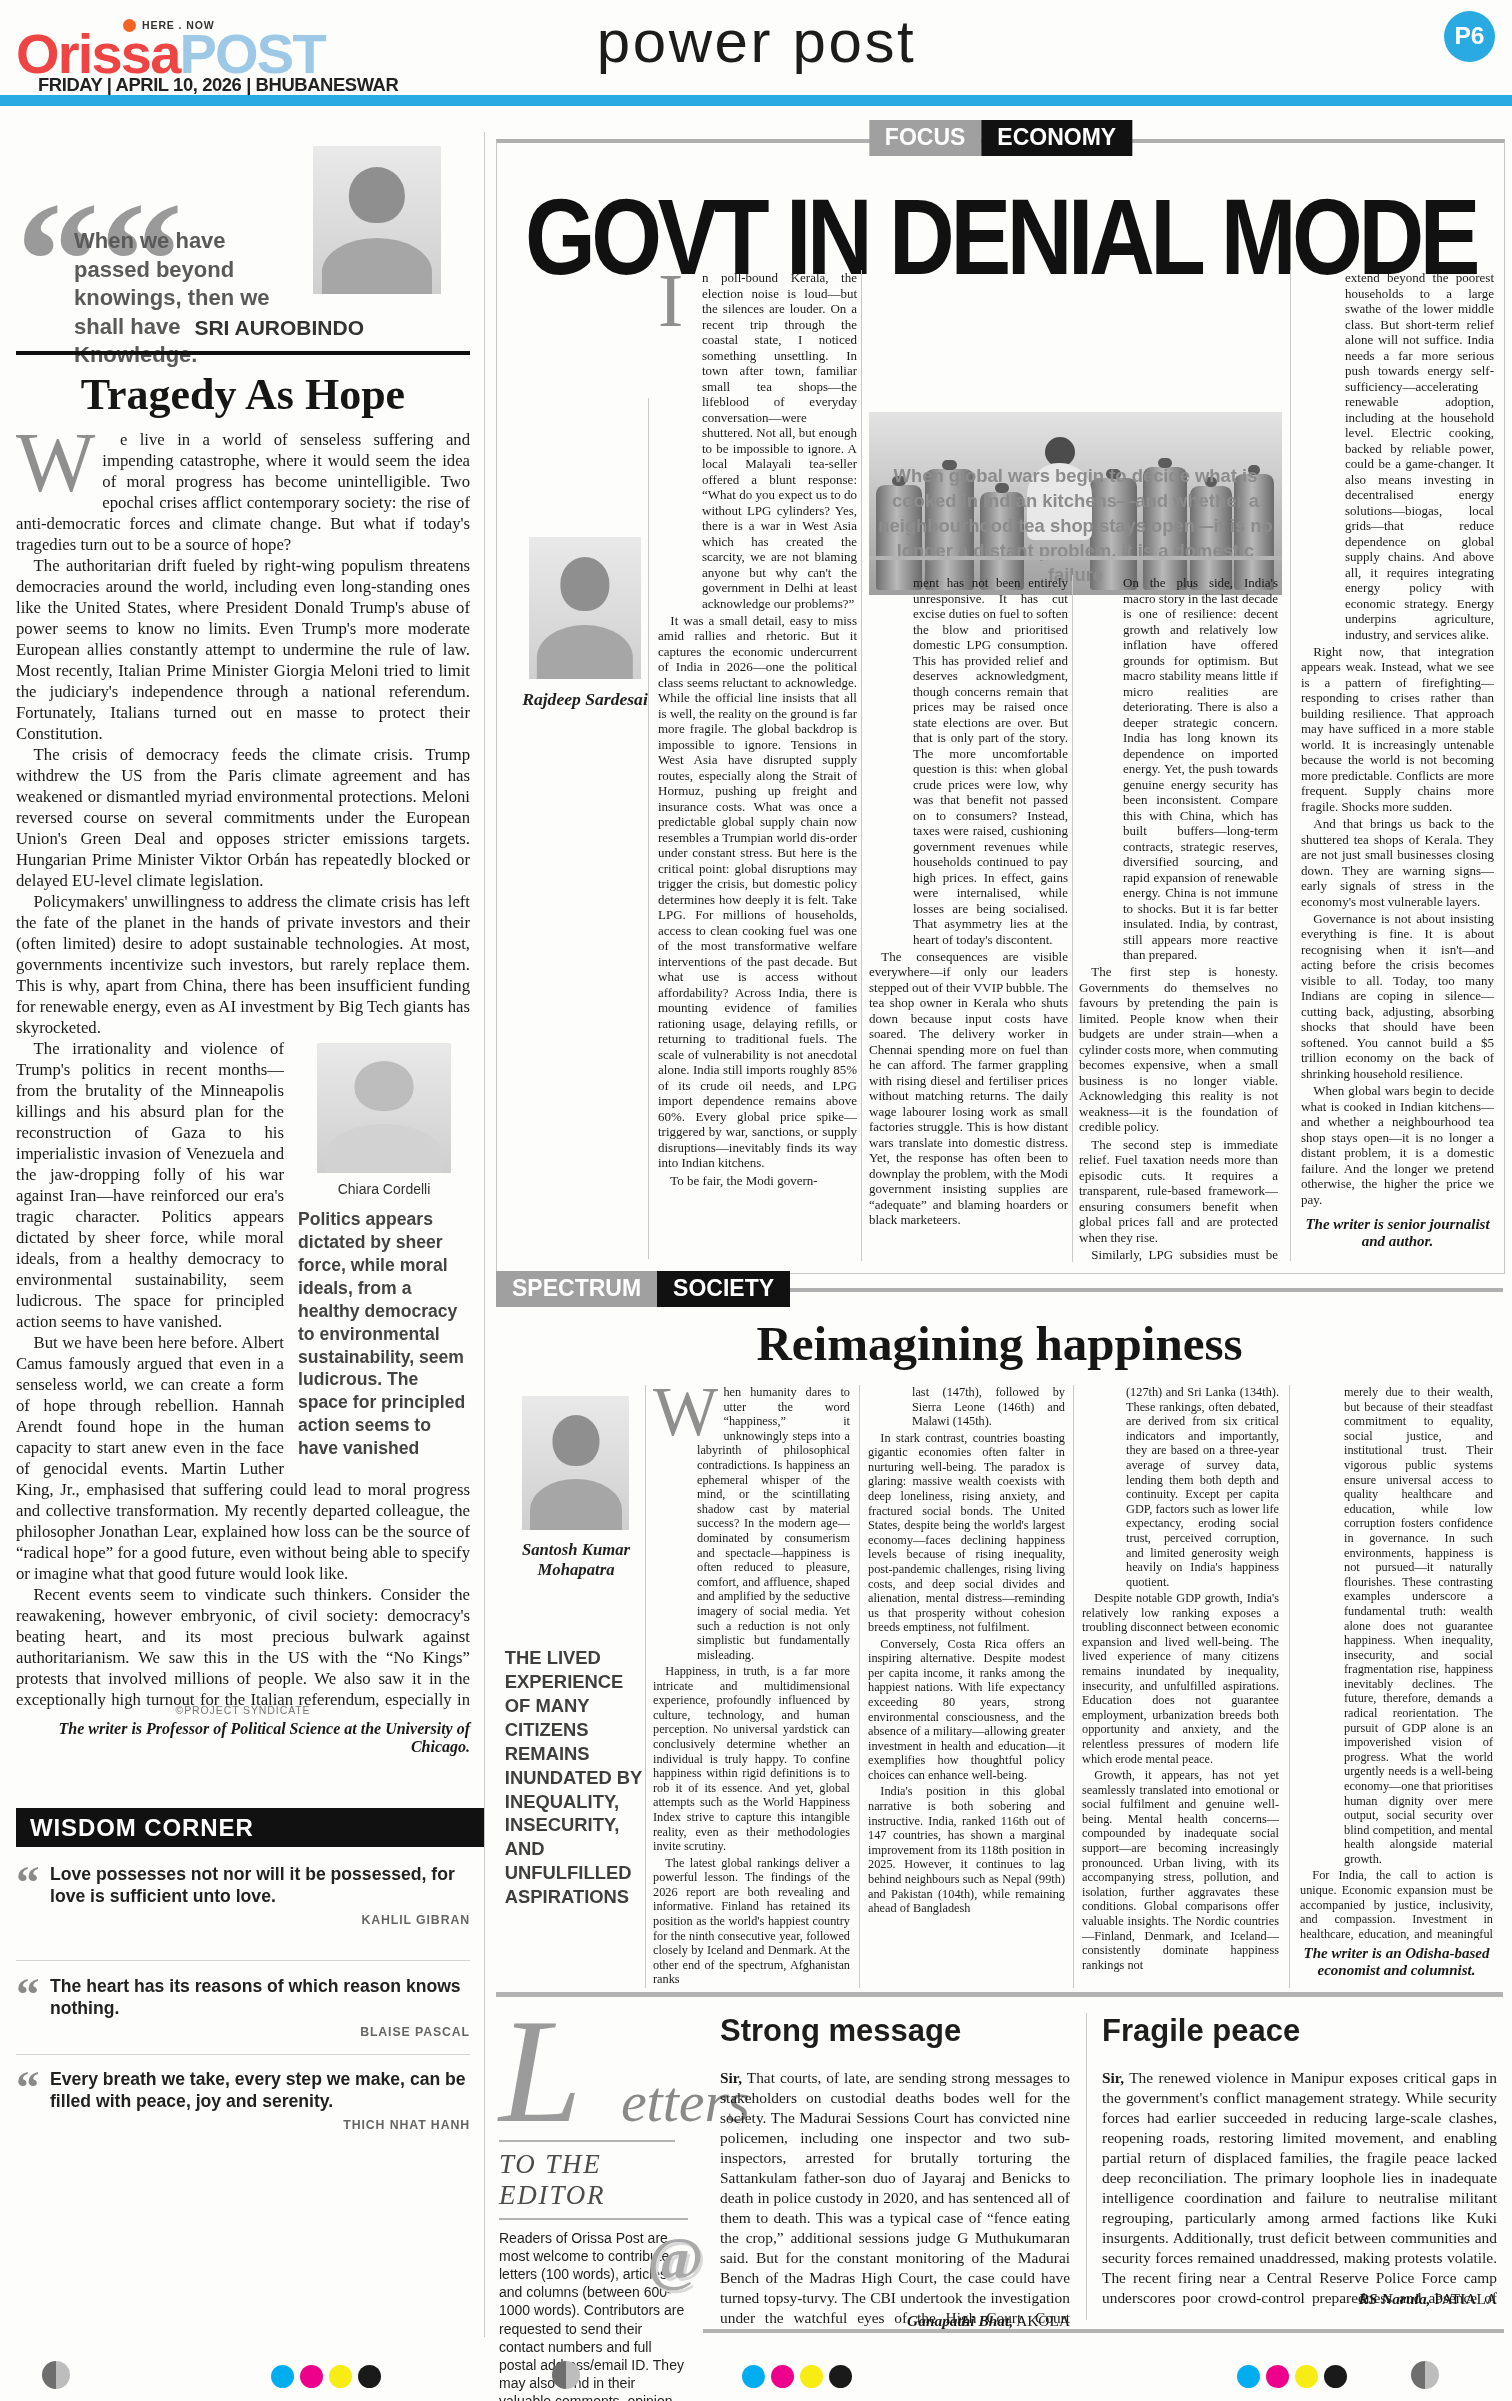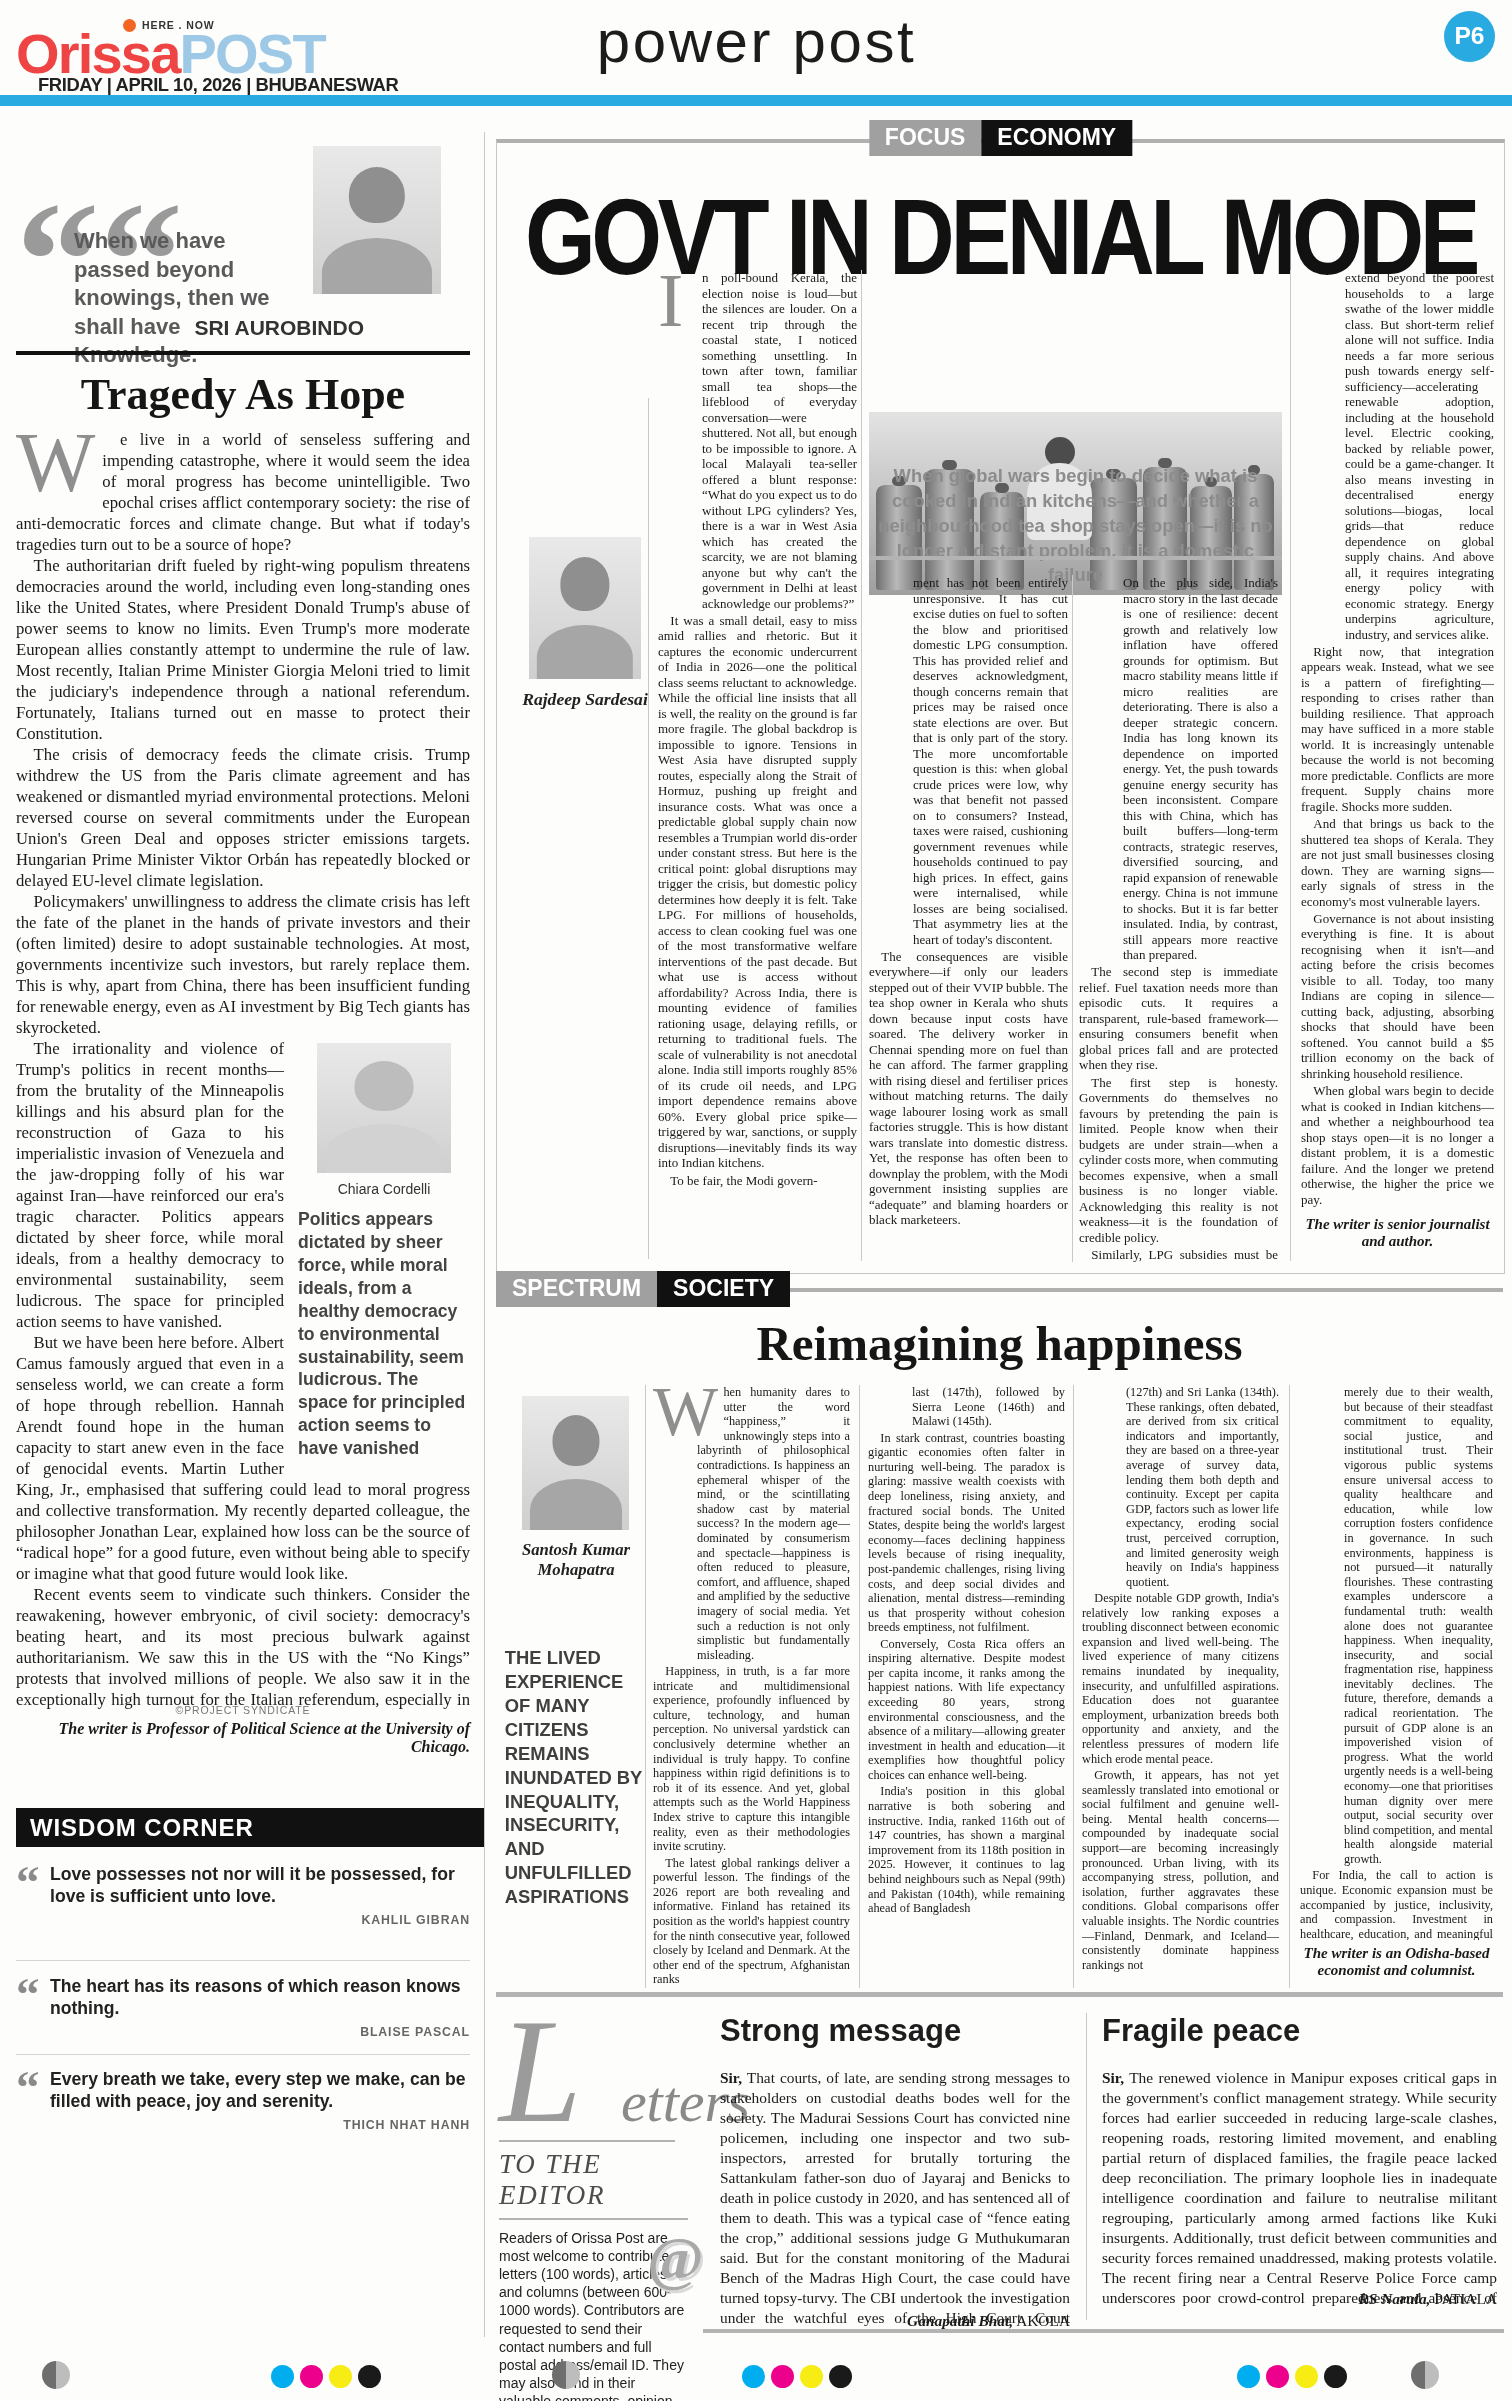--- a/index.html
+++ b/index.html
@@ -199,22 +199,22 @@
     <div class="abs colbody" style="left:161px;top:127px;width:199px;height:991px;">
       <span class="dropcap" style="font-size:76px;line-height:61px;padding-right:5.3px;">I</span>
       <div style="display:contents;"><p>n poll-bound Kerala, the election noise is loud—but the silences are louder. On a recent trip through the coastal state, I noticed something unsettling. In town after town, familiar small tea shops—the lifeblood of everyday conversation—were shuttered. Not all, but enough to be impossible to ignore. A local Malayali tea-seller offered a blunt response: “What do you expect us to do without LPG cylinders? Yes, there is a war in West Asia which has created the scarcity, we are not blaming anyone but why can't the government in Delhi at least acknowledge our problems?”</p><p>It was a small detail, easy to miss amid rallies and rhetoric. But it captures the economic undercurrent of India in 2026—one the political class seems reluctant to acknowledge. While the official line insists that all is well, the reality on the ground is far more fragile.  The global backdrop is impossible to ignore. Tensions in West Asia have disrupted supply routes, especially along the Strait of Hormuz, pushing up freight and insurance costs. What was once a predictable global supply chain now resembles a Trumpian world dis-order under constant stress. But here is the critical point: global disruptions may trigger the crisis, but domestic policy determines how deeply it is felt. Take LPG. For millions of households, access to clean cooking fuel was one of the most transformative welfare interventions of the past decade. But what use is access without affordability? Across India, there is mounting evidence of families rationing usage, delaying refills, or returning to traditional fuels. The scale of vulnerability is not anecdotal alone. India still imports roughly 85% of its crude oil needs, and LPG import dependence remains above 60%. Every global price spike—triggered by war, sanctions, or supply disruptions—inevitably finds its way into Indian kitchens.</p><p>To be fair, the Modi govern-</p></div>
     </div>
     <div class="abs colbody" style="left:372px;top:432px;width:199px;height:687px;">
         <p>ment has not been entirely unresponsive. It has cut excise duties on fuel to soften the blow and prioritised domestic LPG consumption. This has provided relief and deserves acknowledgment, though concerns remain that prices may be raised once state elections are over. But that is only part of the story. The more uncomfortable question is this: when global crude prices were low, why was that benefit not passed on to consumers? Instead, taxes were raised, cushioning government revenues while households continued to pay high prices. In effect, gains were internalised, while losses are being socialised. That asymmetry lies at the heart of today's discontent.</p>
         <p>The consequences are visible everywhere—if only our leaders stepped out of their VVIP bubble. The tea shop owner in Kerala who shuts down because input costs have soared. The delivery worker in Chennai spending more on fuel than he can afford. The farmer grappling with rising diesel and fertiliser prices without matching returns. The daily wage labourer losing work as small factories struggle. This is how distant wars translate into domestic distress. Yet, the response has often been to downplay the problem, with the Modi government insisting supplies are “adequate” and blaming hoarders or black marketeers.</p>
       </div>
     <div class="abs colbody" style="left:582px;top:432px;width:199px;height:687px;">
         <p>On the plus side, India's macro story in the last decade is one of resilience: decent growth and relatively low inflation have offered grounds for optimism. But macro stability means little if micro realities are deteriorating. There is also a deeper strategic concern. India has long known its dependence on imported energy. Yet, the push towards genuine energy security has been inconsistent. Compare this with China, which has built buffers—long-term contracts, strategic reserves, diversified sourcing, and rapid expansion of renewable energy. China is not immune to shocks. But it is far better insulated. India, by contrast, still appears more reactive than prepared.</p>
+        <p>The first step is honesty. Governments do themselves no favours by pretending the pain is limited. People know when their budgets are under strain—when a cylinder costs more, when commuting becomes expensive, when a small business is no longer viable. Acknowledging this reality is not weakness—it is the foundation of credible policy.</p>
         <p>The second step is immediate relief. Fuel taxation needs more than episodic cuts. It requires a transparent, rule-based framework—ensuring consumers benefit when global prices fall and are protected when they rise.</p>
-        <p>The first step is honesty. Governments do themselves no favours by pretending the pain is limited. People know when their budgets are under strain—when a cylinder costs more, when commuting becomes expensive, when a small business is no longer viable. Acknowledging this reality is not weakness—it is the foundation of credible policy.</p>
         <p>Similarly, LPG subsidies must be revisited. Today's pressures</p>
       </div>
     <div class="abs colbody" style="left:804px;top:127px;width:193px;height:940px;">
         <p>extend beyond the poorest households to a large swathe of the lower middle class. But short-term relief alone will not suffice. India needs a far more serious push towards energy self-sufficiency—accelerating renewable adoption, including at the household level. Electric cooking, backed by reliable power, could be a game-changer. It also means investing in decentralised energy solutions—biogas, local grids—that reduce dependence on global supply chains. And above all, it requires integrating energy policy with economic strategy. Energy underpins agriculture, industry, and services alike.</p>
         <p>Right now, that integration appears weak. Instead, what we see is a pattern of firefighting—responding to crises rather than building resilience. That approach may have sufficed in a more stable world. It is increasingly untenable because the world is not becoming more predictable. Conflicts are more frequent. Supply chains more fragile. Shocks more sudden.</p>
         <p>And that brings us back to the shuttered tea shops of Kerala. They are not just small businesses closing down. They are warning signs—early signals of stress in the economy's most vulnerable layers.</p>
         <p>Governance is not about insisting everything is fine. It is about recognising when it isn't—and acting before the crisis becomes visible to all. Today, too many Indians are coping in silence—cutting back, adjusting, absorbing shocks that should have been softened. You cannot build a $5 trillion economy on the back of shrinking household resilience.</p>
         <p>When global wars begin to decide what is cooked in Indian kitchens—and whether a neighbourhood tea shop stays open—it is no longer a distant problem, it is a domestic failure. And the longer we pretend otherwise, the higher the price we pay.</p>
       </div>
     <div class="abs art-credit" style="left:804px;top:1073px;width:193px;">The writer is senior journalist and author.</div>

